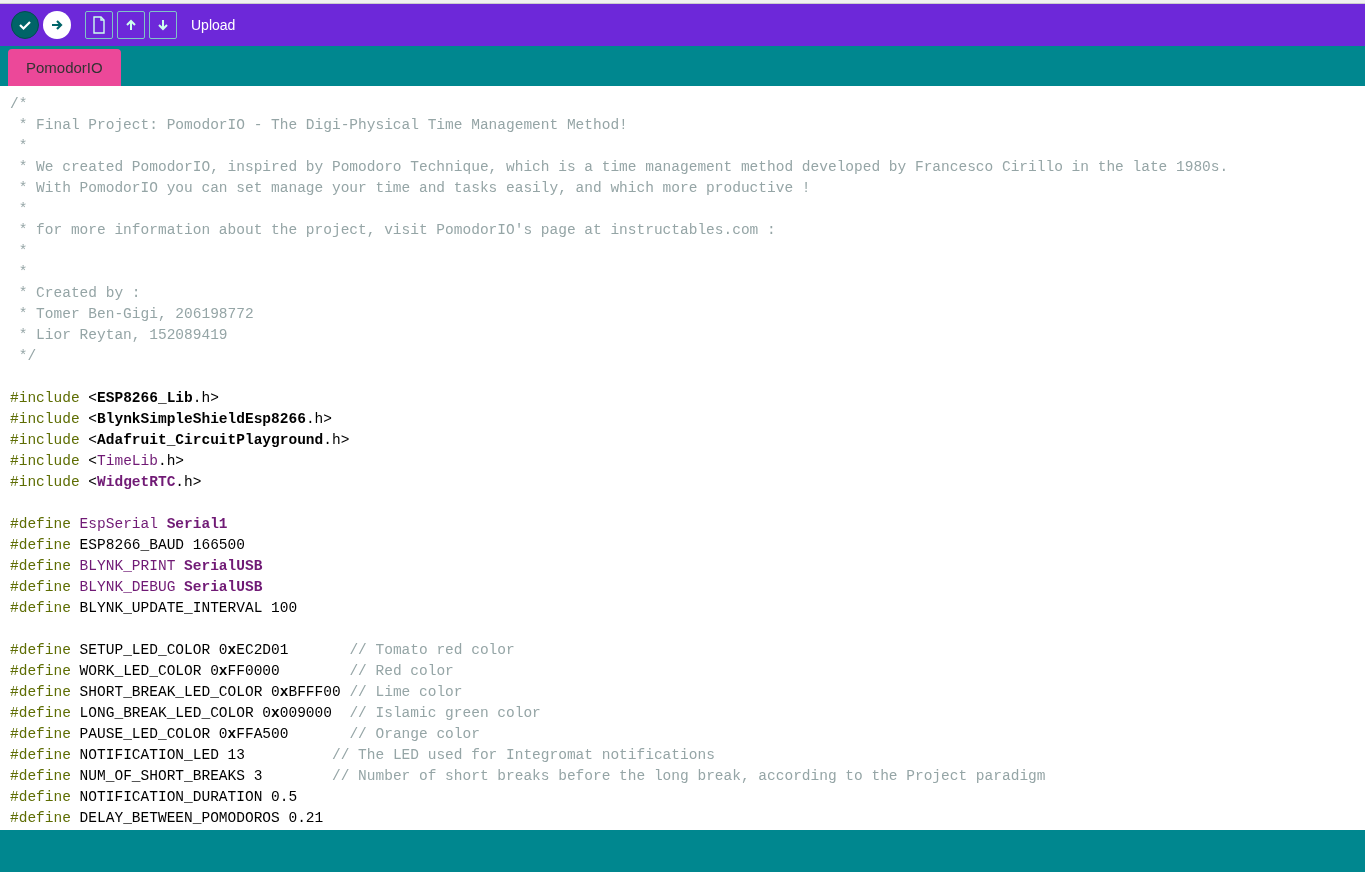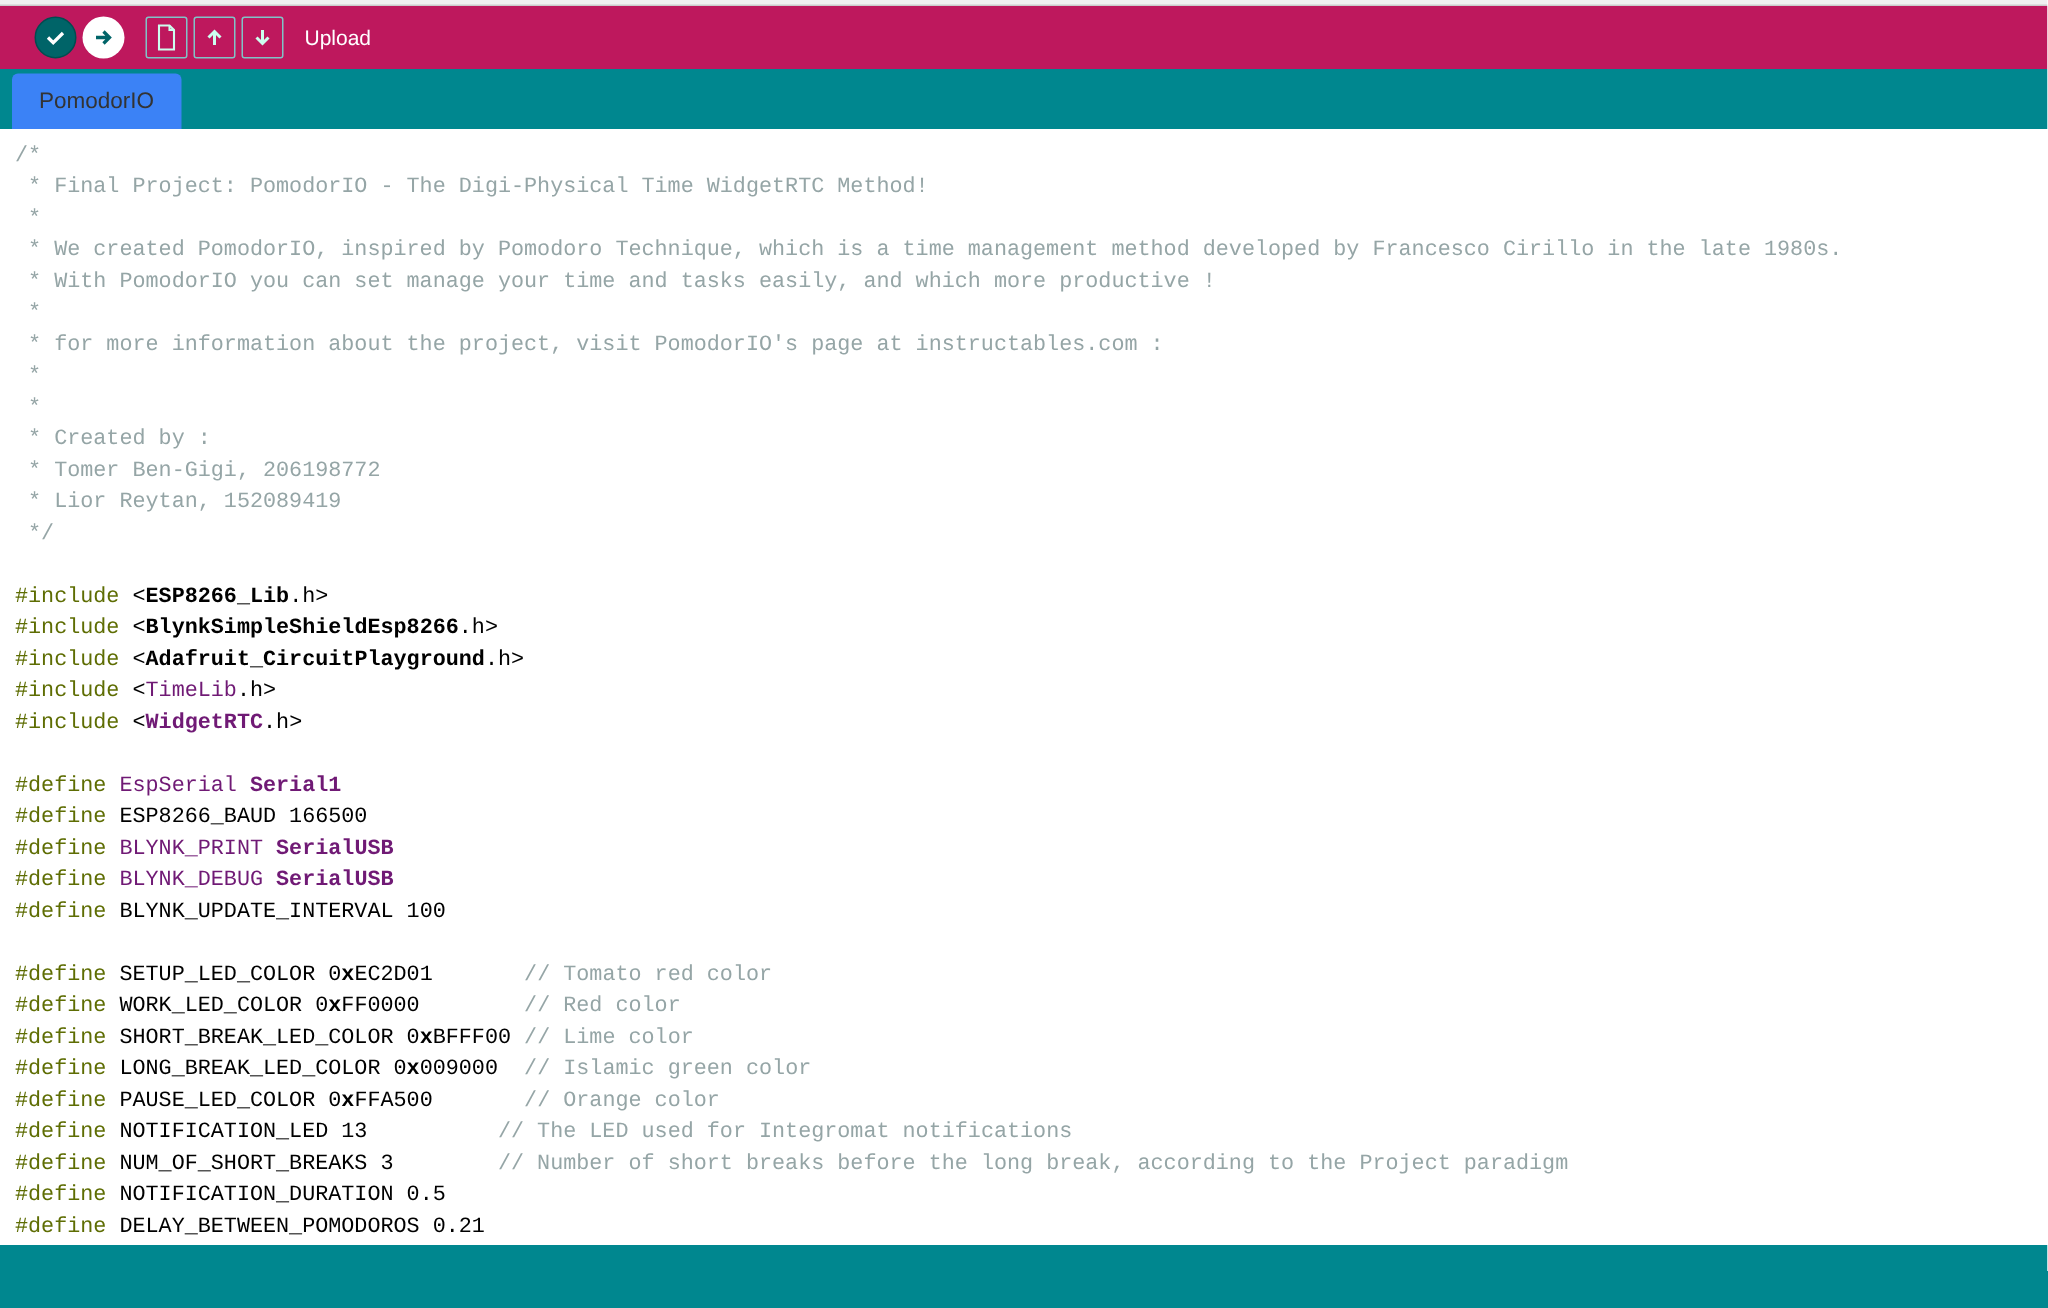--- a/index.html
+++ b/index.html
@@ -9,25 +9,25 @@
   width: 1365px;
   height: 872px;
   overflow: hidden;
 }
 .menubar {
   height: 4px;
   background: #f0f0f0;
   border-bottom: 1px solid #ccc;
 }
 .toolbar {
-  background: #be185d;
+  background: #6d28d9;
   height: 42px;
   display: flex;
   align-items: center;
-  padding: 0 23px;
+  padding: 0 11px;
   gap: 4px;
 }
 .tool-btn {
   width: 28px;
   height: 28px;
   border-radius: 50%;
   display: flex;
   align-items: center;
   justify-content: center;
   cursor: pointer;
@@ -57,21 +57,21 @@
   margin-left: 10px;
 }
 .tabbar {
   background: #00878F;
   height: 40px;
   display: flex;
   align-items: flex-end;
   padding-left: 8px;
 }
 .tab {
-  background: #3b82f6;
+  background: #ec4899;
   padding: 10px 18px;
   border-radius: 4px 4px 0 0;
   font-size: 15px;
   color: #333;
   cursor: pointer;
 }
 .editor {
   background: #fff;
   padding: 8px 10px;
   font-family: "Consolas", "Courier New", monospace;
@@ -126,21 +126,21 @@
       </svg>
   </div>
   <span class="tool-label">Upload</span>
 </div>
 
 <div class="tabbar">
   <div class="tab"><span>PomodorIO</span></div>
 </div>
 
 <div class="editor"><span id="code-content"><span class="comment">/*</span>
-<span class="comment"> * Final Project: PomodorIO - The Digi-Physical Time WidgetRTC Method!</span>
+<span class="comment"> * Final Project: PomodorIO - The Digi-Physical Time Management Method!</span>
 <span class="comment"> * </span>
 <span class="comment"> * We created PomodorIO, inspired by Pomodoro Technique, which is a time management method developed by Francesco Cirillo in the late 1980s.</span>
 <span class="comment"> * With PomodorIO you can set manage your time and tasks easily, and which more productive !</span>
 <span class="comment"> * </span>
 <span class="comment"> * for more information about the project, visit PomodorIO's page at instructables.com :</span>
 <span class="comment"> * </span>
 <span class="comment"> * </span>
 <span class="comment"> * Created by :</span>
 <span class="comment"> * Tomer Ben-Gigi, 206198772</span>
 <span class="comment"> * Lior Reytan, 152089419</span>

